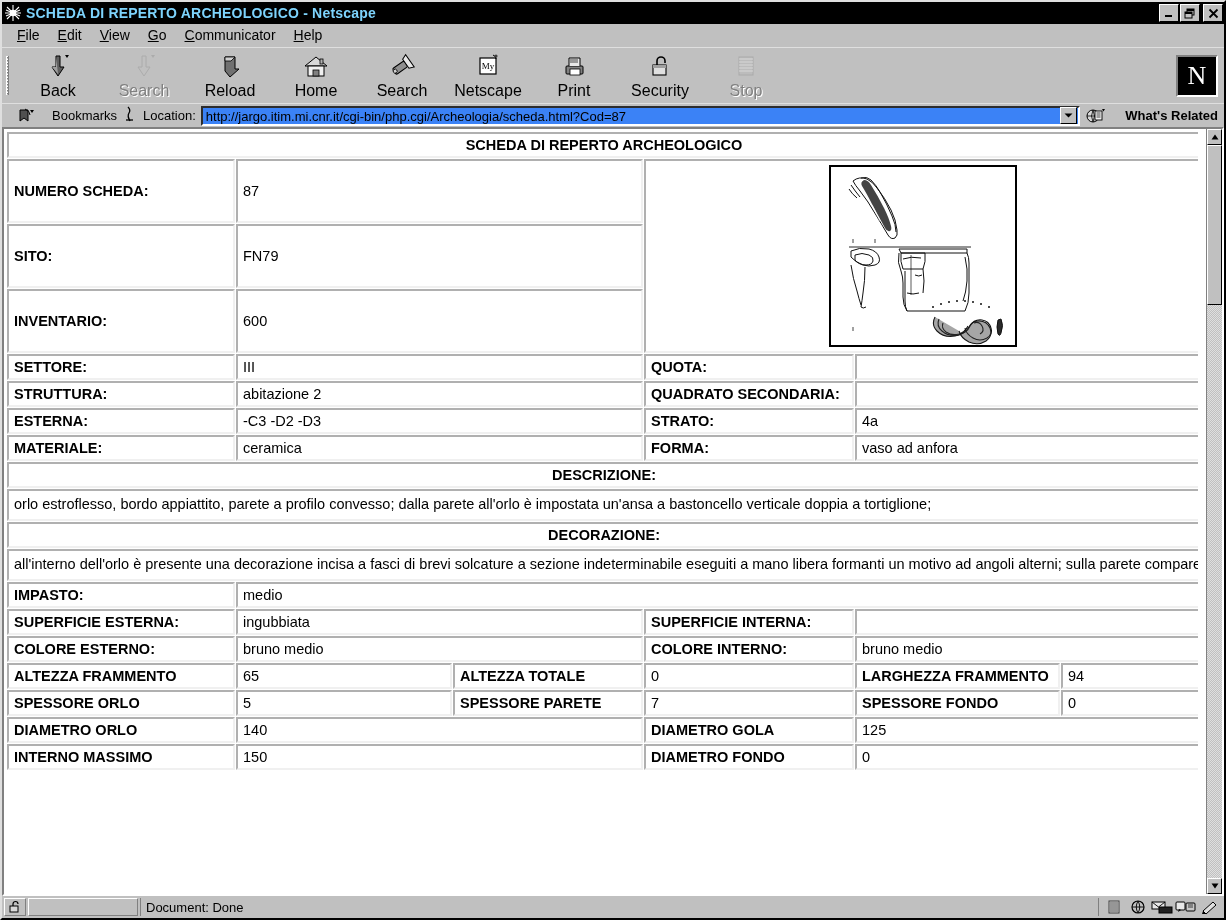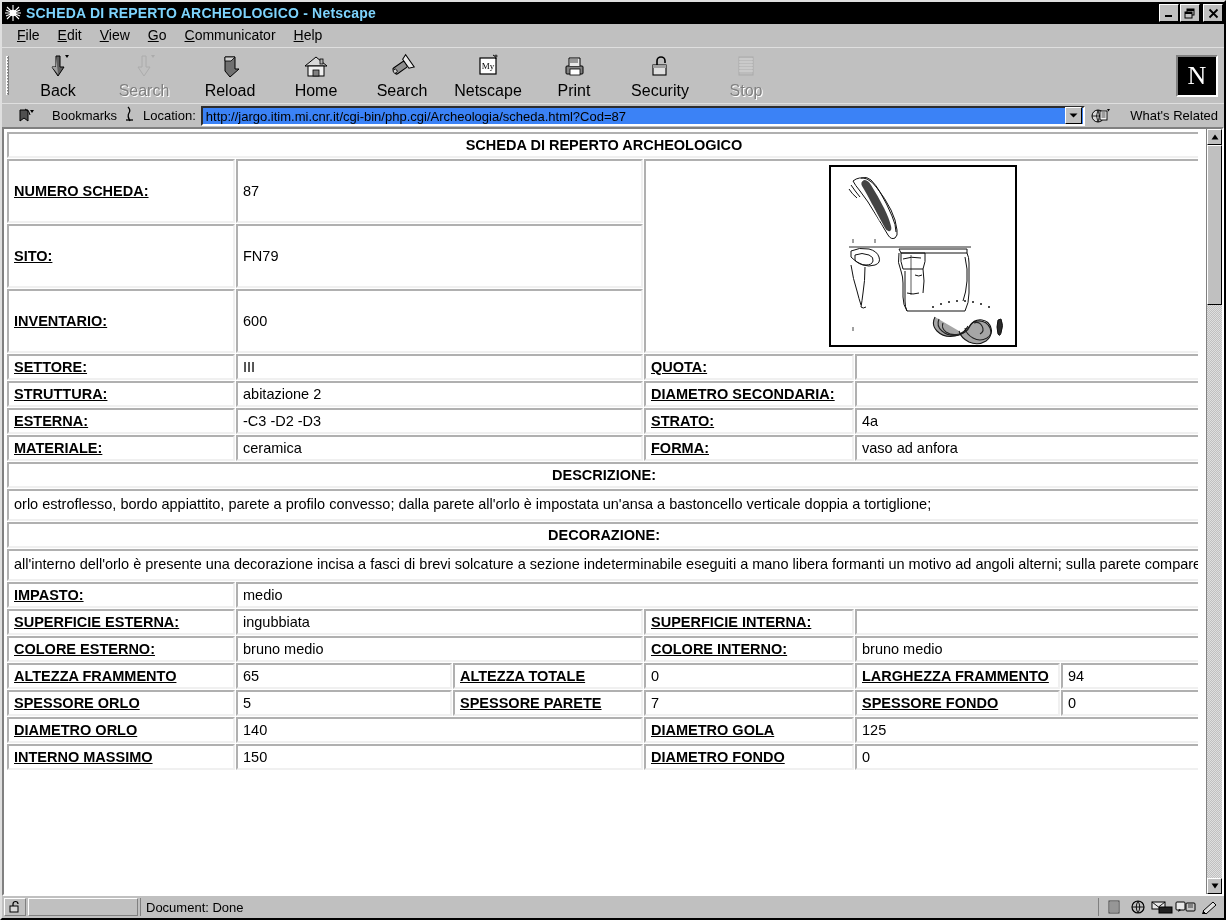--- a/index.html
+++ b/index.html
@@ -116,21 +116,21 @@
   #urltext {
     flex: 1 1 auto; font-size: 13px; color: #000;
     padding-left: 3px; white-space: nowrap; overflow: hidden;
   }
   #urlarrow {
     width: 17px; height: 17px; margin-right: 1px; background: #c0c0c0;
     border: 1px solid #fff; border-right-color:#000; border-bottom-color:#000;
     display:flex; align-items:center; justify-content:center;
     font-size: 9px; flex: 0 0 auto;
   }
-  #whatsrelated { display: flex; align-items: center; gap: 20px; padding-right: 4px; }
+  #whatsrelated { display: flex; align-items: center; gap: 20px; padding-right: 4px; font-weight: bold; }
   
   #content-area {
     flex: 1 1 auto; background: #fff;
     border: 2px solid #808080;
     border-right-color:#fff; border-bottom-color:#fff;
     display: flex; overflow: hidden;
     position: relative;
     gap: 8px;
   }
   #page {
@@ -160,21 +160,21 @@
     table-layout: fixed;
   }
   table.doc td {
     border: 2px solid #c8c8c8;
     border-top-color:#b0b0b0; border-left-color:#b0b0b0;
     border-right-color:#f0f0f0; border-bottom-color:#f0f0f0;
     padding: 3px 5px; vertical-align: middle;
     background: #fff; overflow: hidden;
     white-space: nowrap;
   }
-  td.lbl { font-weight: bold; text-decoration: underline; }
+  td.lbl { font-weight: bold; }
   td.ctr { text-align: center; font-weight: bold; }
   td.tall { height: 64px; }
   td.wrap { white-space: normal; line-height: 1.5; }
   td.imgcell {
     border: none; background: #fff; padding: 0;
     text-align: center; vertical-align: middle;
   }
   #drawing-frame {
     width: 188px; height: 182px; margin: 0 auto;
     border: 2px solid #000; background: #fff;
@@ -512,21 +512,21 @@
         <tr>
           <td class="lbl">SETTORE:</td>
           <td colspan="3">III</td>
           <td class="lbl">QUOTA:</td>
           <td colspan="2"></td>
         </tr>
 
         <tr>
           <td class="lbl">STRUTTURA:</td>
           <td colspan="3">abitazione 2</td>
-          <td class="lbl">DIAMETRO SECONDARIA:</td>
+          <td class="lbl">QUADRATO SECONDARIA:</td>
           <td colspan="2"></td>
         </tr>
 
         <tr>
           <td class="lbl">ESTERNA:</td>
           <td colspan="3">-C3 -D2 -D3</td>
           <td class="lbl">STRATO:</td>
           <td colspan="2">4a</td>
         </tr>
 

